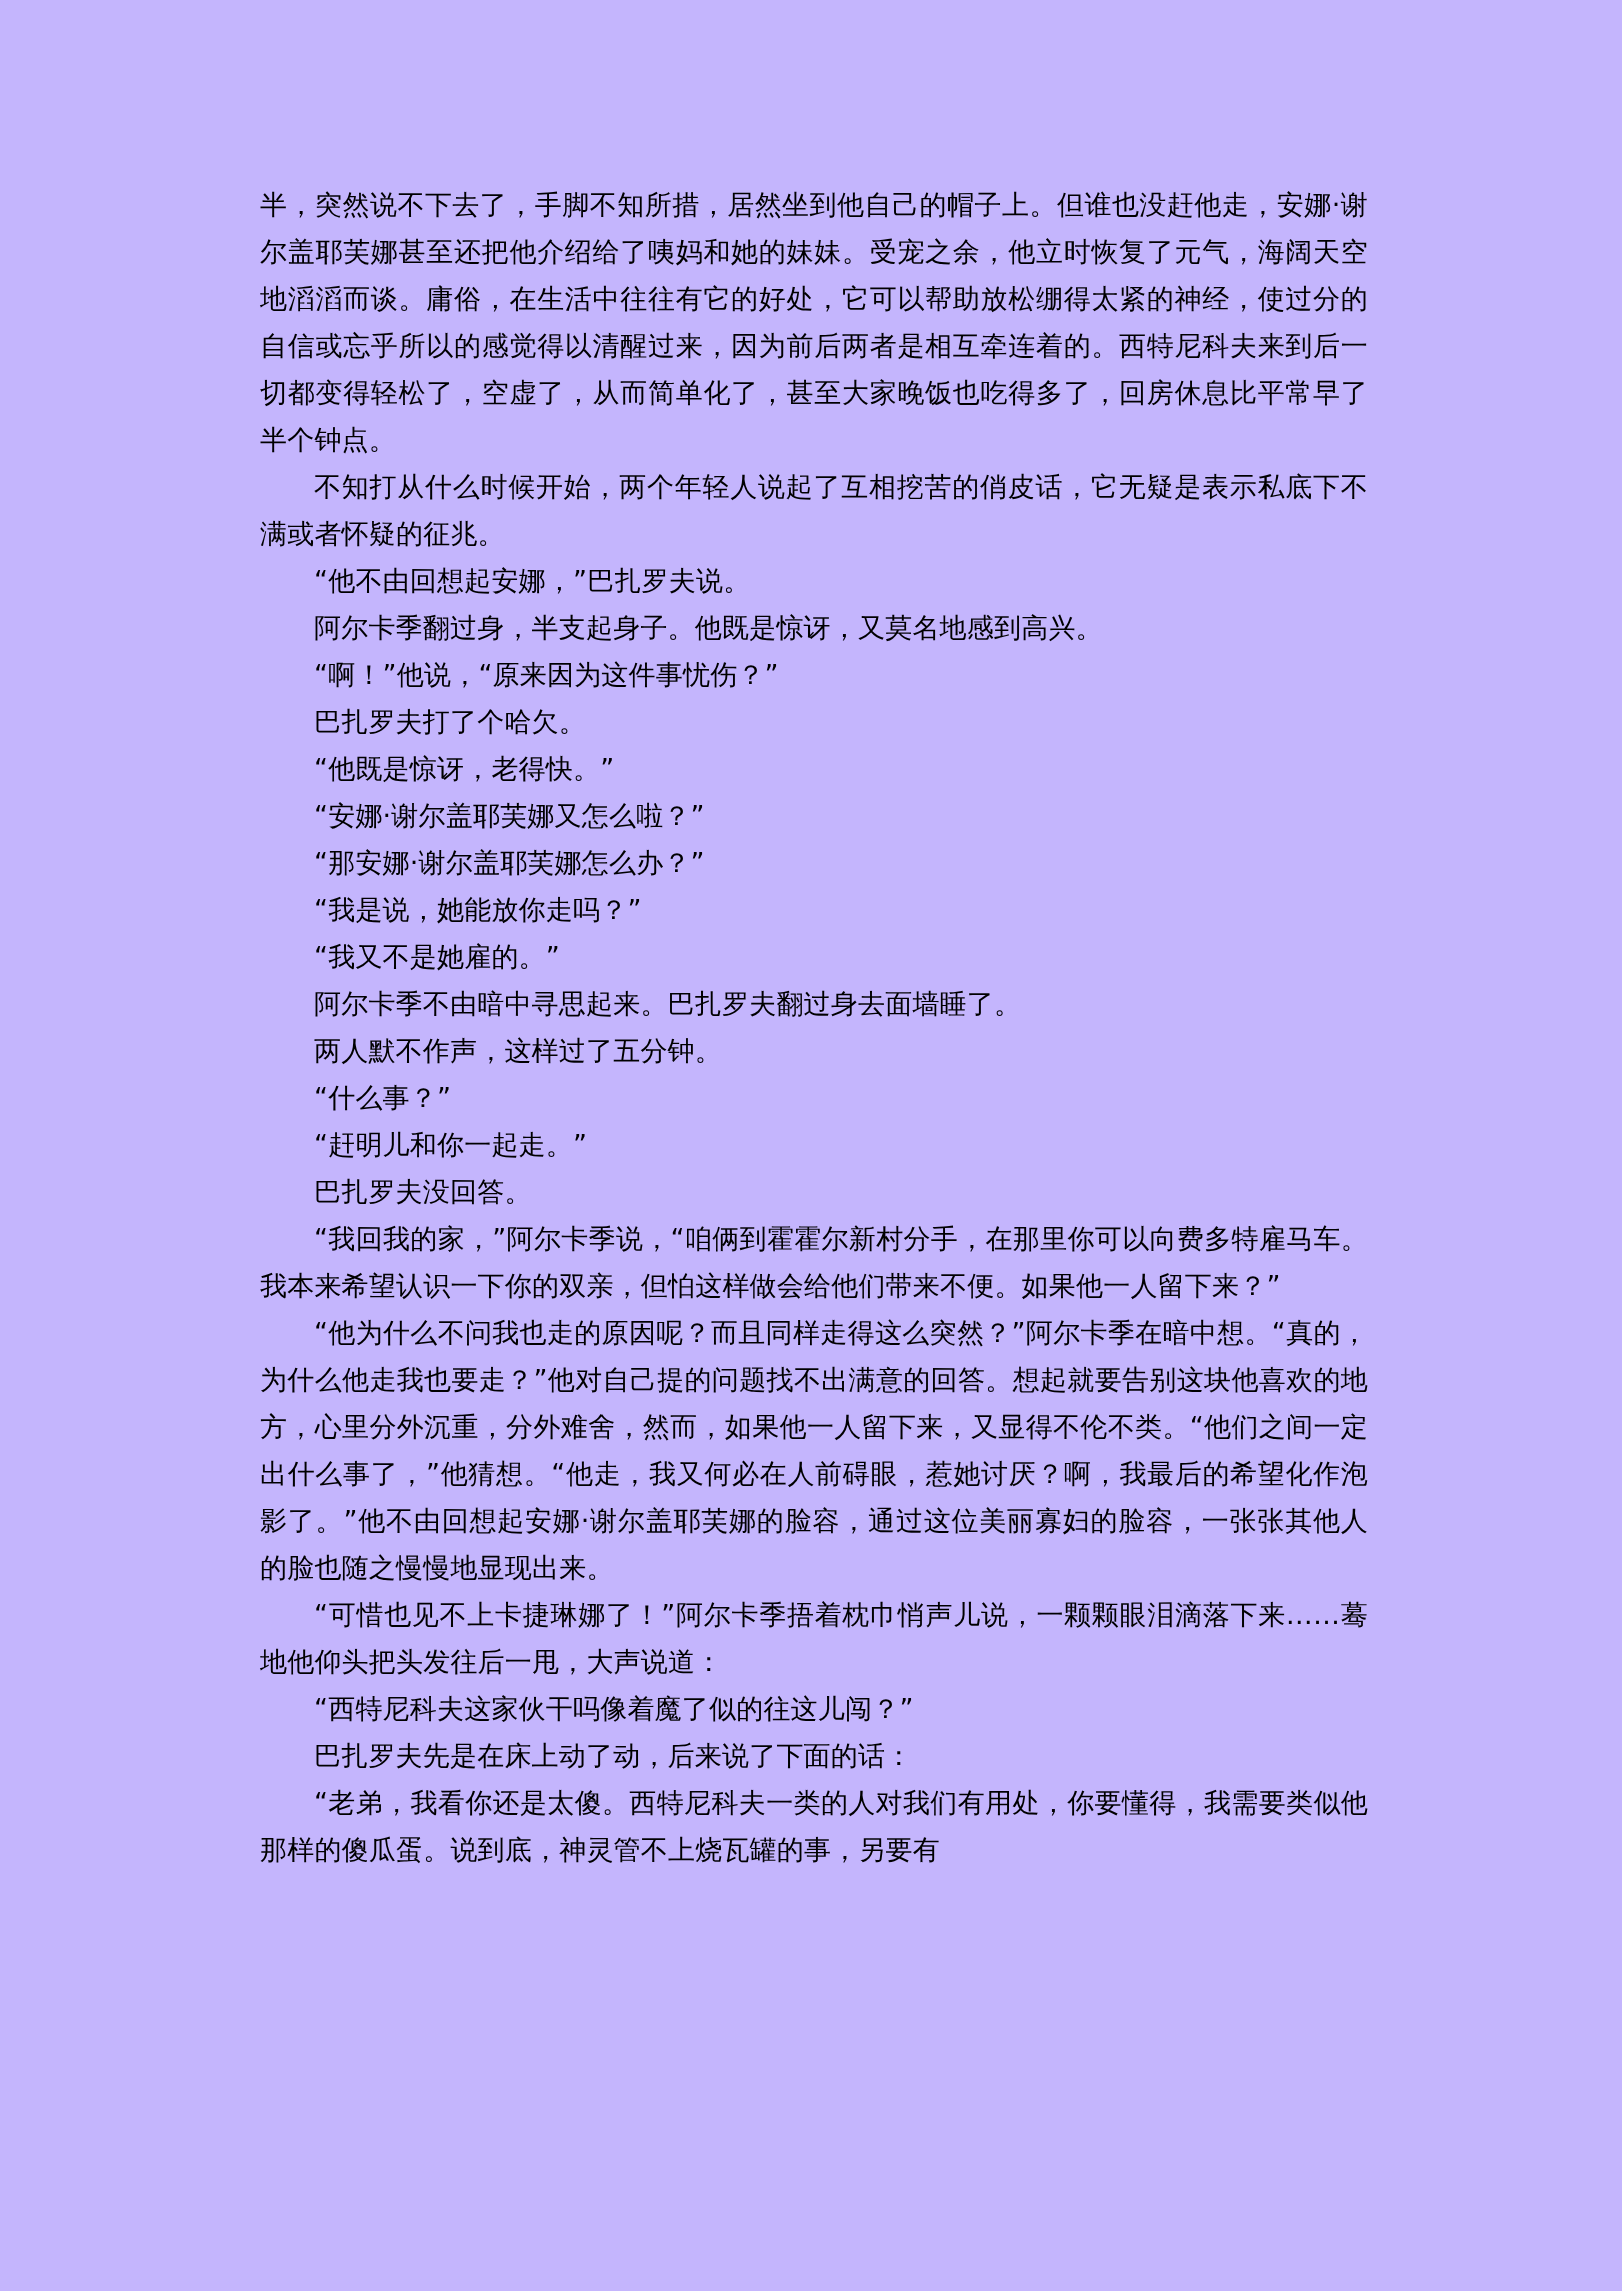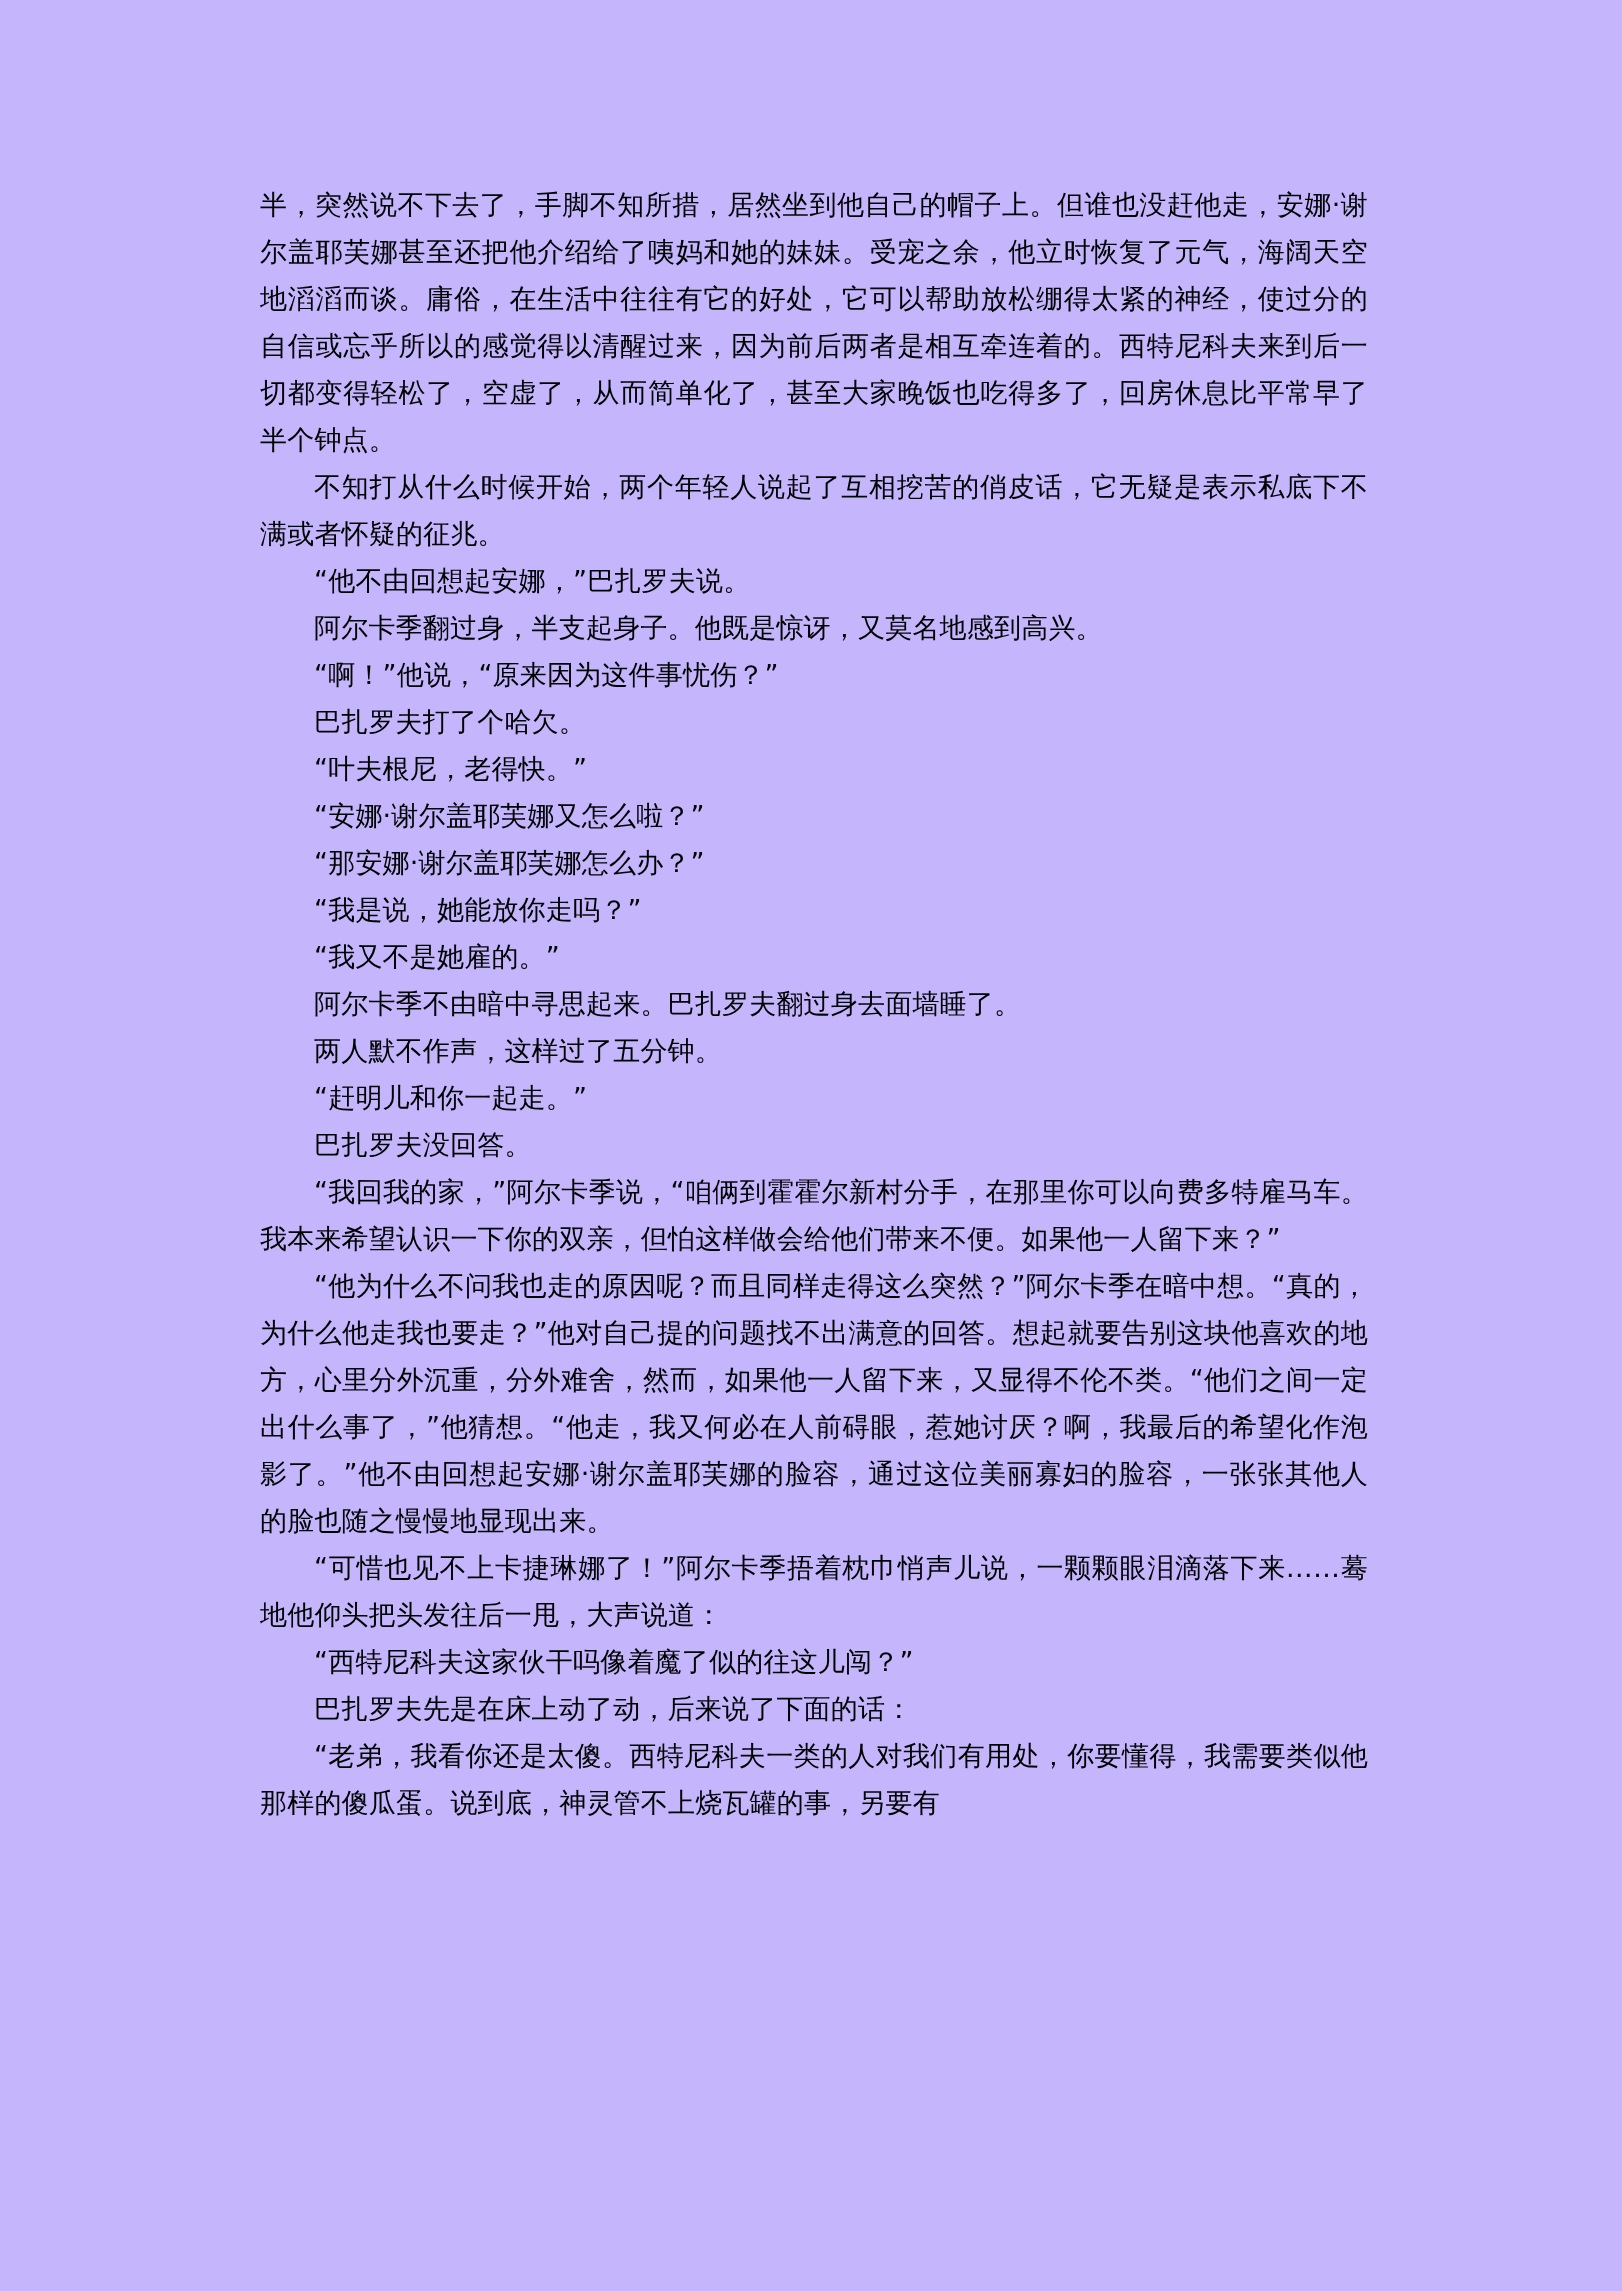--- a/index.html
+++ b/index.html
@@ -39,27 +39,28 @@
 <body>
 
 <div class="page">
   <div class="text-column">
     <p class="para">半，突然说不下去了，手脚不知所措，居然坐到他自己的帽子上。但谁也没赶他走，安娜·谢尔盖耶芙娜甚至还把他介绍给了咦妈和她的妹妹。受宠之余，他立时恢复了元气，海阔天空地滔滔而谈。庸俗，在生活中往往有它的好处，它可以帮助放松绷得太紧的神经，使过分的自信或忘乎所以的感觉得以清醒过来，因为前后两者是相互牵连着的。西特尼科夫来到后一切都变得轻松了，空虚了，从而简单化了，甚至大家晚饭也吃得多了，回房休息比平常早了半个钟点。</p>
     <p class="para indent">不知打从什么时候开始，两个年轻人说起了互相挖苦的俏皮话，它无疑是表示私底下不满或者怀疑的征兆。</p>
     <p class="para indent">“他不由回想起安娜，”巴扎罗夫说。</p>
     <p class="para indent">阿尔卡季翻过身，半支起身子。他既是惊讶，又莫名地感到高兴。</p>
     <p class="para indent">“啊！”他说，“原来因为这件事忧伤？”</p>
     <p class="para indent">巴扎罗夫打了个哈欠。</p>
-    <p class="para indent">“叶夫根尼，老得快。”</p>
+    <p class="para indent">“他既是惊讶，老得快。”</p>
     <p class="para indent">“安娜·谢尔盖耶芙娜又怎么啦？”</p>
     <p class="para indent">“那安娜·谢尔盖耶芙娜怎么办？”</p>
     <p class="para indent">“我是说，她能放你走吗？”</p>
     <p class="para indent">“我又不是她雇的。”</p>
     <p class="para indent">阿尔卡季不由暗中寻思起来。巴扎罗夫翻过身去面墙睡了。</p>
     <p class="para indent">两人默不作声，这样过了五分钟。</p>
+    <p class="para indent">“什么事？”</p>
     <p class="para indent">“赶明儿和你一起走。”</p>
     <p class="para indent">巴扎罗夫没回答。</p>
     <p class="para indent">“我回我的家，”阿尔卡季说，“咱俩到霍霍尔新村分手，在那里你可以向费多特雇马车。我本来希望认识一下你的双亲，但怕这样做会给他们带来不便。如果他一人留下来？”</p>
     <p class="para indent">“他为什么不问我也走的原因呢？而且同样走得这么突然？”阿尔卡季在暗中想。“真的，为什么他走我也要走？”他对自己提的问题找不出满意的回答。想起就要告别这块他喜欢的地方，心里分外沉重，分外难舍，然而，如果他一人留下来，又显得不伦不类。“他们之间一定出什么事了，”他猜想。“他走，我又何必在人前碍眼，惹她讨厌？啊，我最后的希望化作泡影了。”他不由回想起安娜·谢尔盖耶芙娜的脸容，通过这位美丽寡妇的脸容，一张张其他人的脸也随之慢慢地显现出来。</p>
     <p class="para indent">“可惜也见不上卡捷琳娜了！”阿尔卡季捂着枕巾悄声儿说，一颗颗眼泪滴落下来……蓦地他仰头把头发往后一甩，大声说道：</p>
     <p class="para indent">“西特尼科夫这家伙干吗像着魔了似的往这儿闯？”</p>
     <p class="para indent">巴扎罗夫先是在床上动了动，后来说了下面的话：</p>
     <p class="para indent">“老弟，我看你还是太傻。西特尼科夫一类的人对我们有用处，你要懂得，我需要类似他那样的傻瓜蛋。说到底，神灵管不上烧瓦罐的事，另要有</p>
   </div>
 </div>

